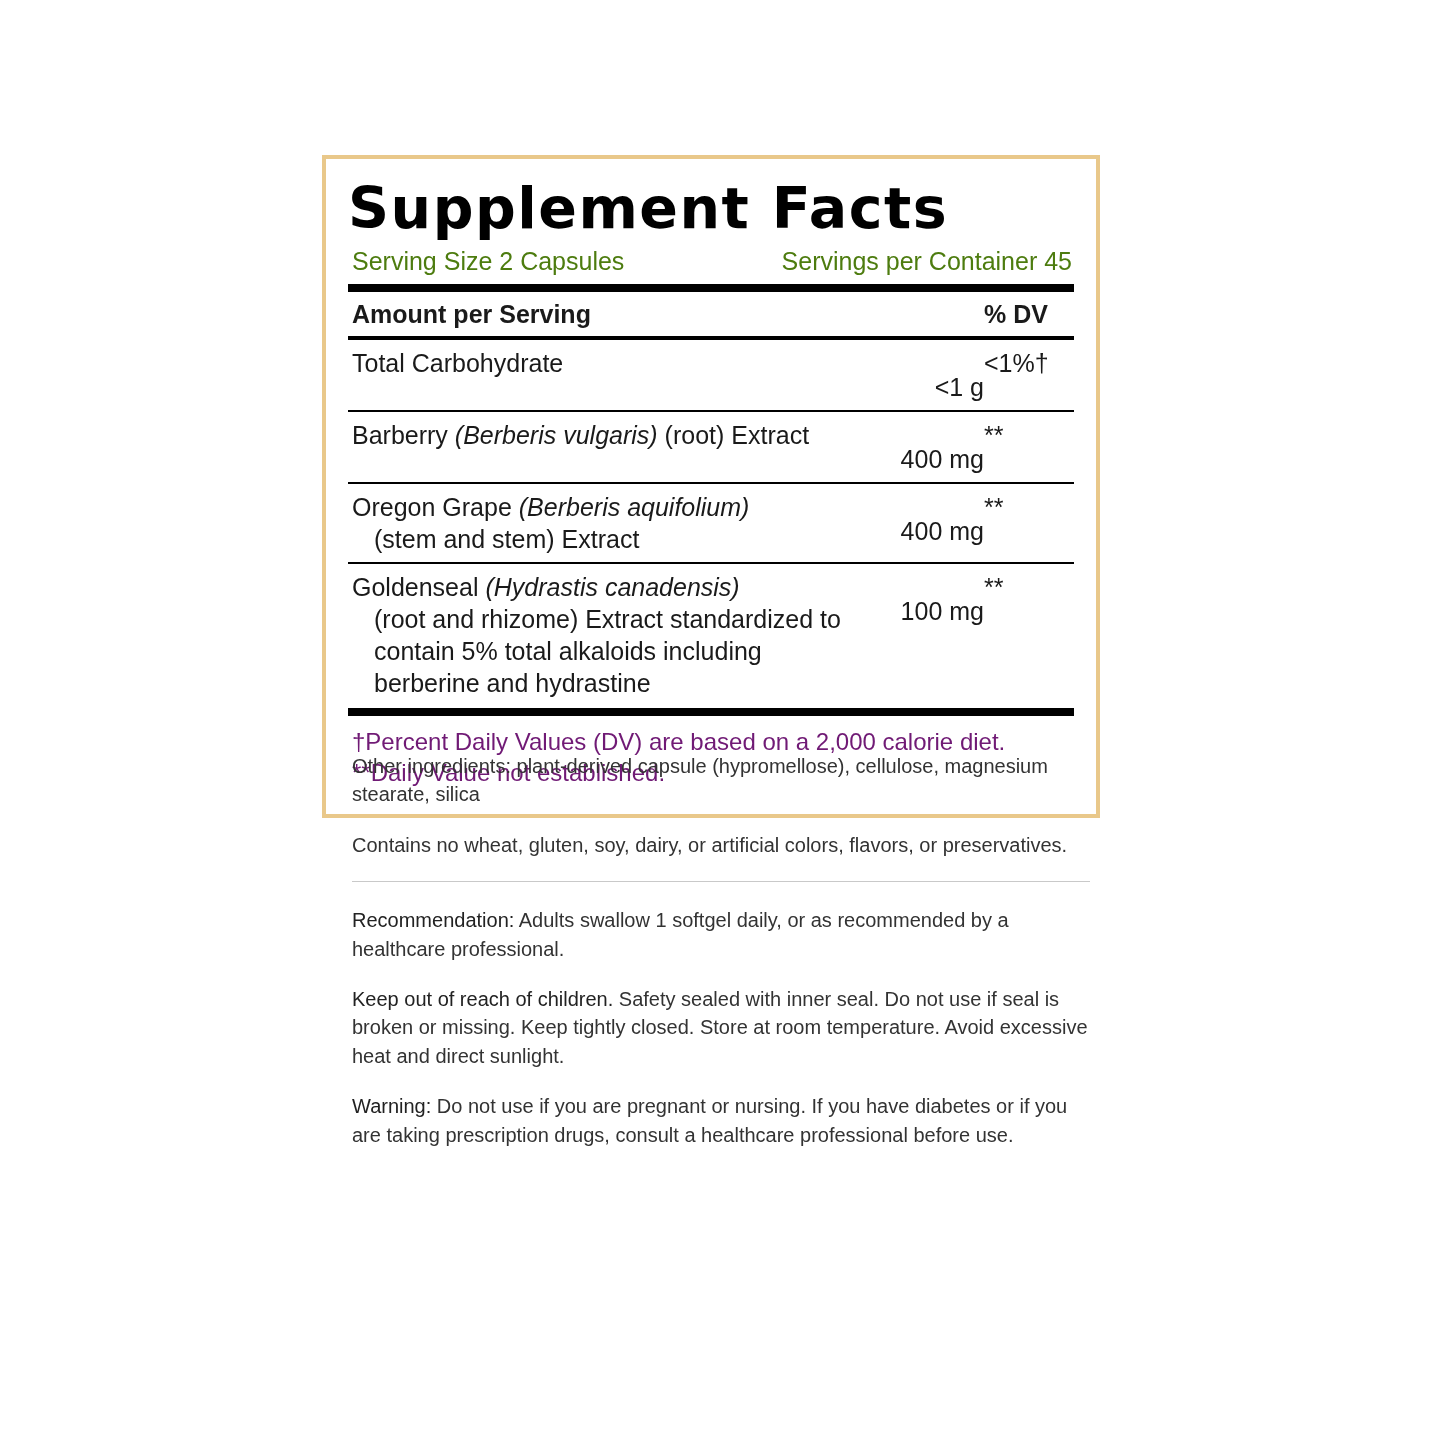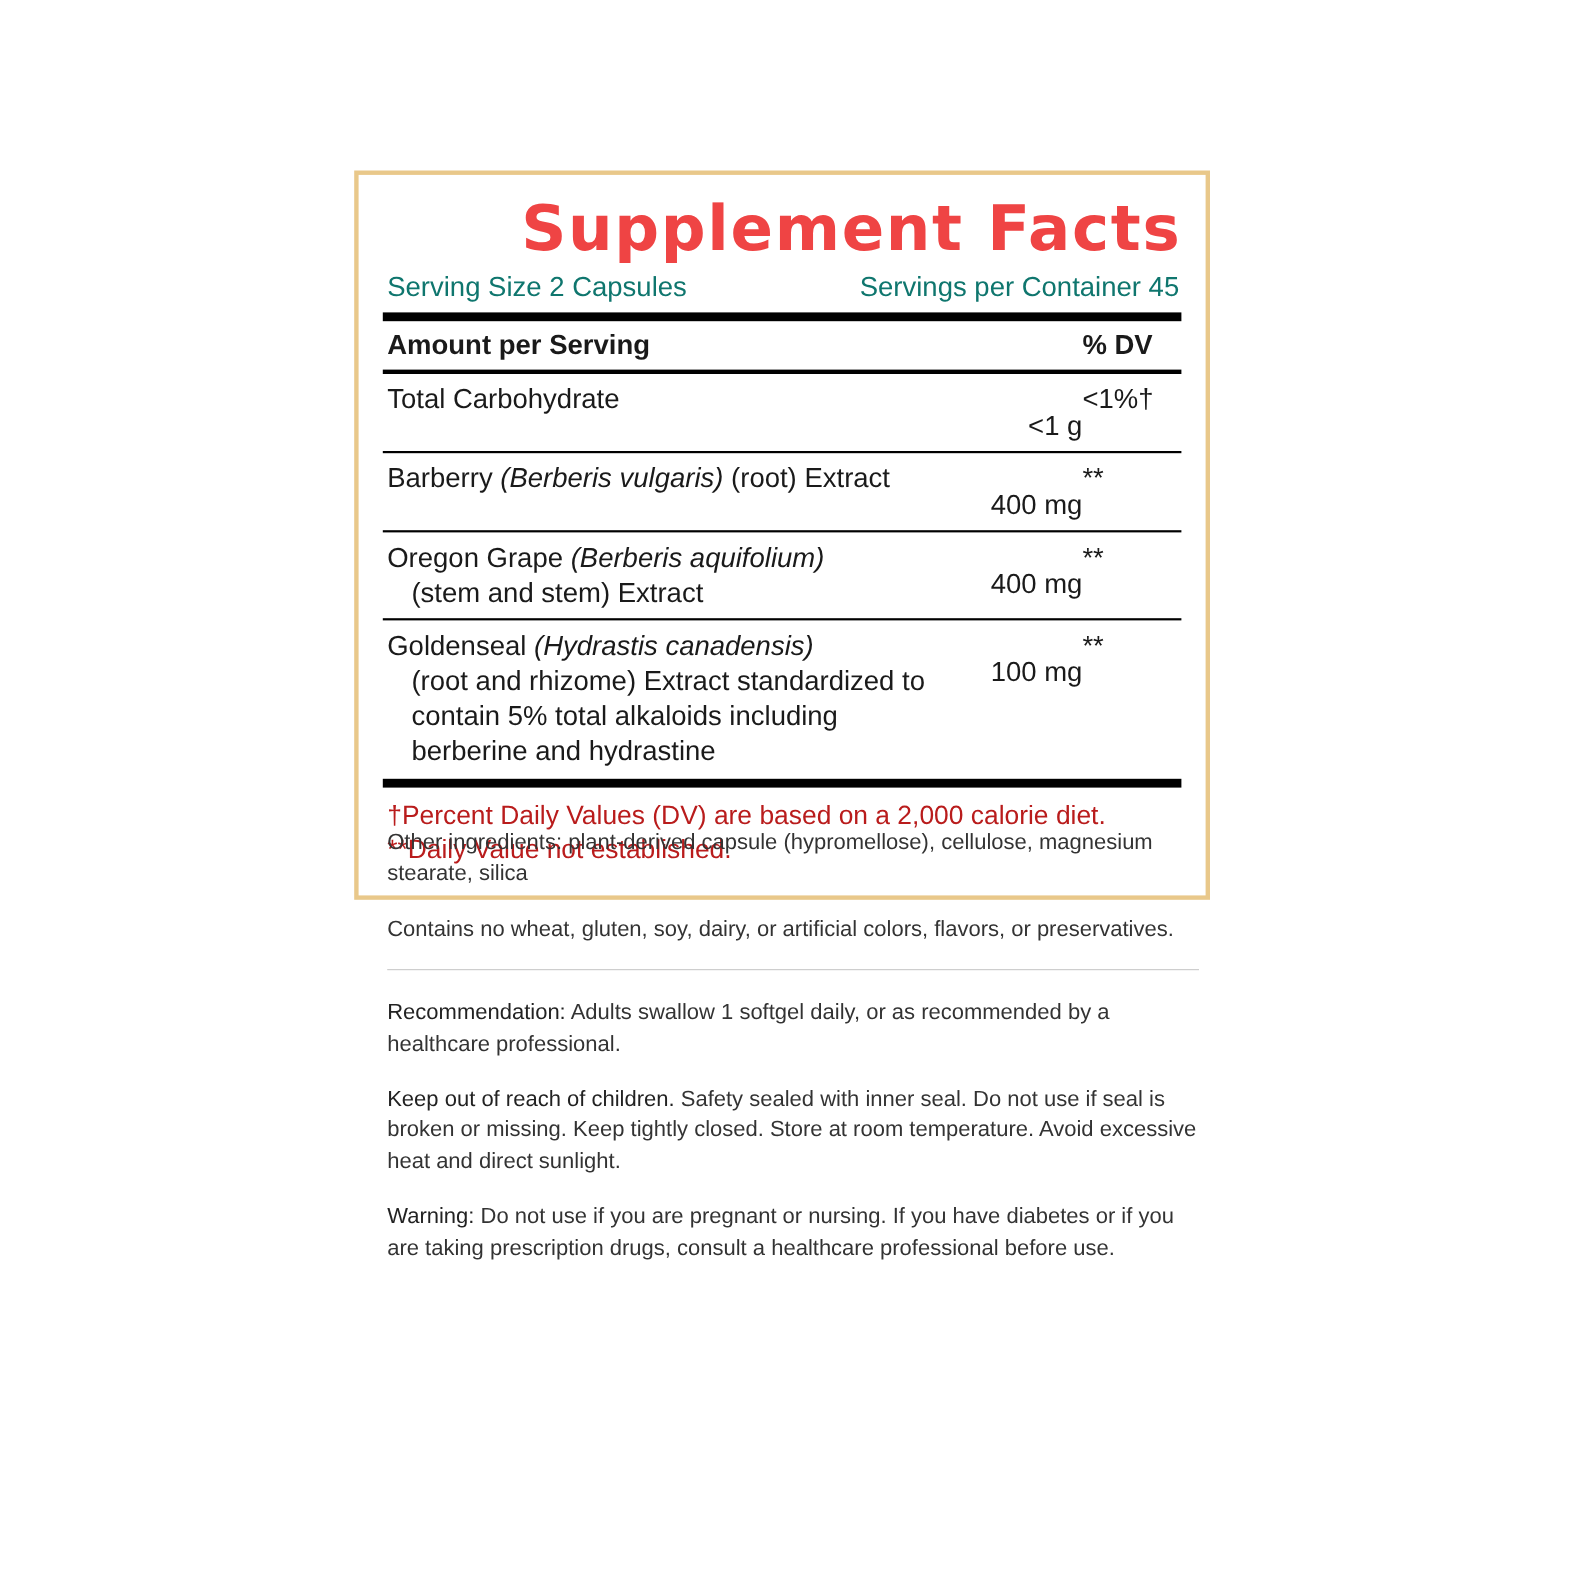--- a/index.html
+++ b/index.html
@@ -32,31 +32,31 @@
     border: 4px solid #e9c88a;
     background: #ffffff;
     padding: 8px 22px 26px 22px;
   }
   .sf-title {
     font-family: "DejaVu Sans", sans-serif;
     font-weight: bold;
     font-size: 57px;
     letter-spacing: 1.5px;
     line-height: 1.05;
-    text-align: right;
-    color: #ef4444;
+    text-align: left;
+    color: #000000;
     margin: 12px 0 4px 0;
     white-space: nowrap;
   }
   .sf-servings {
     display: flex;
     justify-content: space-between;
     align-items: baseline;
     font-size: 25px;
-    color: #0f766e;
+    color: #4d7c0f;
     padding: 4px 2px 6px 4px;
     font-weight: 400;
   }
   .rule-thick {
     height: 8px;
     background: #000;
     margin: 2px 0 0 0;
   }
   .rule-med {
     height: 4px;
@@ -107,21 +107,21 @@
     padding-left: 22px;
   }
   .stars {
     font-size: 25px;
     letter-spacing: 0px;
   }
   .sf-foot {
     font-size: 24px;
     line-height: 1.3;
     padding: 10px 2px 0 4px;
-    color: #b91c1c;
+    color: #701a75;
   }
 
   
   .lower {
     position: absolute;
     left: 352px;
     top: 752px;
     width: 740px;
     font-size: 20px;
     line-height: 1.42;

